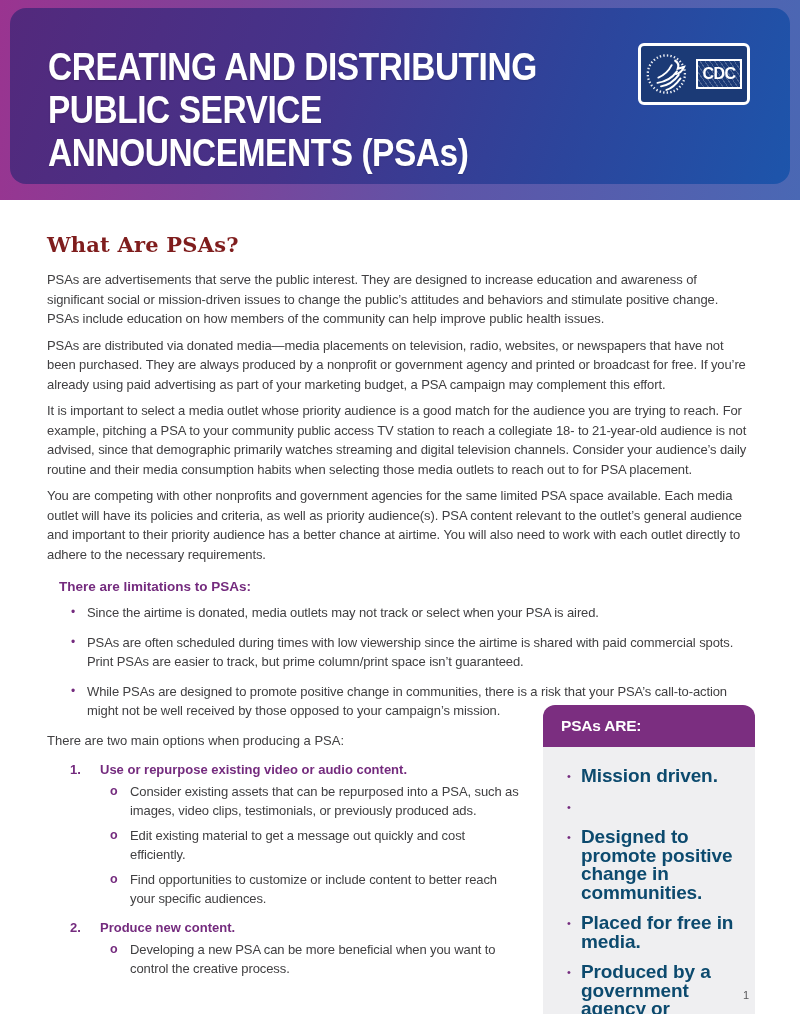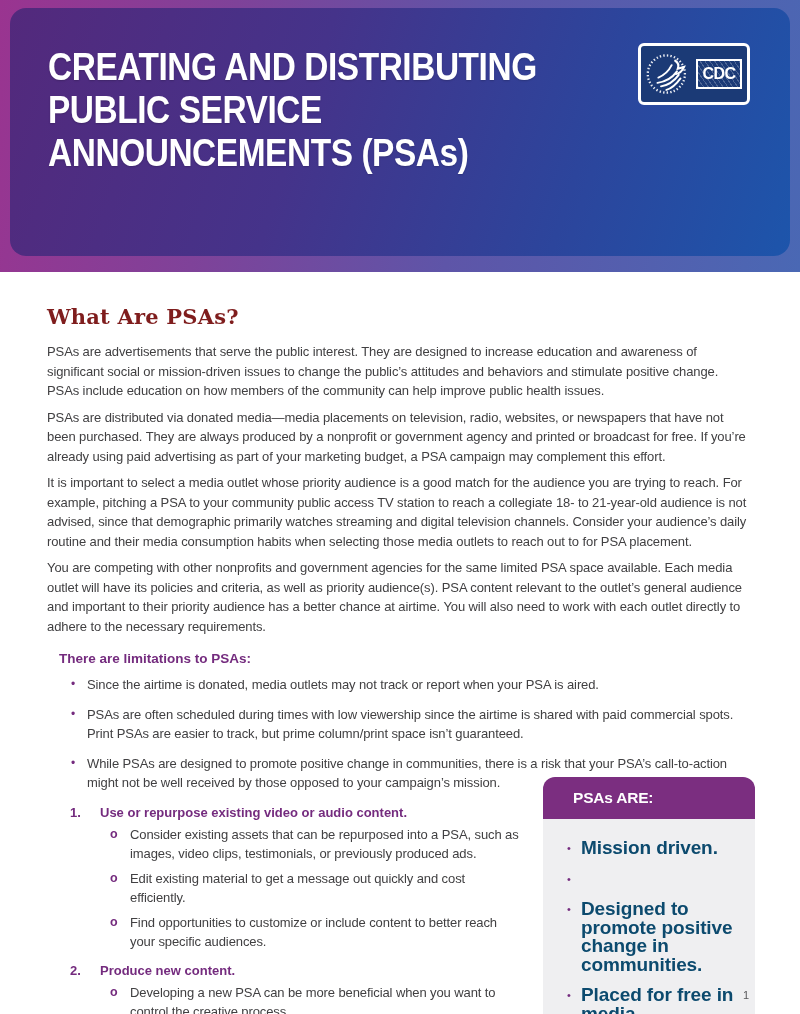--- a/index.html
+++ b/index.html
@@ -5,21 +5,21 @@
   * { margin:0; padding:0; box-sizing:border-box; }
   html,body { background:#ffffff; }
   .page {
     position:relative; width:800px; height:1014px; margin:0 auto;
     background:#ffffff; overflow:hidden;
     font-family:"Liberation Sans", sans-serif;
     color:#414042;
   }
   
   .banner {
-    position:relative; width:800px; height:272px;
+    position:relative; width:800px; height:200px;
     background:linear-gradient(100deg, #9a3490 0%, #7f4299 28%, #5e55a8 58%, #4a68b4 100%);
     padding-left:20px;
   }
   .banner-inner {
     position:absolute; left:10px; top:8px; right:10px; bottom:16px;
     border-radius:16px;
     background:linear-gradient(108deg, #53297c 0%, #45338a 38%, #2c459c 72%, #1d55ab 100%);
   }
   .title {
     position:absolute; left:38px; top:38px;
@@ -69,21 +69,21 @@
   .num-row .nlabel { color:#742b7e; font-weight:bold; font-size:13px; }
   .sub-row { display:flex; margin-bottom:6px; }
   .sub-row .sub-marker { flex:0 0 20px; margin-left:63px; color:#742b7e; font-size:12.5px; line-height:19px; font-weight:bold; }
   .sub-row .stext { flex:1; max-width:392px; font-size:13px; line-height:19px; letter-spacing:-0.1px; }
   
   .psa-aside {
     position:absolute; top:473px; right:45px; width:212px;
   }
   .psa-head {
     background:#7b2e80; border-radius:12px 12px 0 0;
-    height:42px; display:flex; align-items:center; padding-left:30px;
+    height:42px; display:flex; align-items:center; padding-left:18px;
     color:#ffffff; font-weight:bold; font-size:15.5px; letter-spacing:-0.2px;
   }
   .psa-body { background:#efeff1; padding:20px 14px 22px 14px; min-height:241px; }
   .psa-bullet { display:flex; margin-bottom:12px; }
   .psa-bullet .marker { flex:0 0 24px; text-align:center; color:#742b7e; font-size:11px; line-height:18.5px; }
   .psa-bullet .btext { flex:1; color:#0c4a6e; font-weight:bold; font-size:19px; line-height:18.5px; letter-spacing:-0.1px; }
   
   .page-footer { position:absolute; bottom:13px; right:51px; font-size:11px; color:#58585a; }
 </style>
 </head>
@@ -122,33 +122,34 @@
 
     <p class="body-p">PSAs are advertisements that serve the public interest. They are designed to increase education and awareness of significant social or mission-driven issues to change the public’s attitudes and behaviors and stimulate positive change. PSAs include education on how members of the community can help improve public health issues.</p>
     <p class="body-p">PSAs are distributed via donated media—media placements on television, radio, websites, or newspapers that have not been purchased. They are always produced by a nonprofit or government agency and printed or broadcast for free. If you’re already using paid advertising as part of your marketing budget, a PSA campaign may complement this effort.</p>
     <p class="body-p">It is important to select a media outlet whose priority audience is a good match for the audience you are trying to reach. For example, pitching a PSA to your community public access TV station to reach a collegiate 18- to 21-year-old audience is not advised, since that demographic primarily watches streaming and digital television channels. Consider your audience’s daily routine and their media consumption habits when selecting those media outlets to reach out to for PSA placement.</p>
     <p class="body-p">You are competing with other nonprofits and government agencies for the same limited PSA space available. Each media outlet will have its policies and criteria, as well as priority audience(s). PSA content relevant to the outlet’s general audience and important to their priority audience has a better chance at airtime. You will also need to work with each outlet directly to adhere to the necessary requirements.</p>
 
     <div class="limitations">
       <div class="lim-heading">There are limitations to PSAs:</div>
       <div class="bullet-row">
         <span class="marker">•</span>
-        <span class="btext">Since the airtime is donated, media outlets may not track or report when your PSA is aired.</span>
+        <span class="btext">Since the airtime is donated, media outlets may not track or select when your PSA is aired.</span>
       </div>
       <div class="bullet-row">
         <span class="marker">•</span>
         <span class="btext">PSAs are often scheduled during times with low viewership since the airtime is shared with paid commercial spots. Print PSAs are easier to track, but prime column/print space isn’t guaranteed.</span>
       </div>
       <div class="bullet-row">
         <span class="marker">•</span>
         <span class="btext">While PSAs are designed to promote positive change in communities, there is a risk that your PSA’s call-to-action might not be well received by those opposed to your campaign’s mission.</span>
       </div>
     </div>
 
     <div class="prod-left">
+      <p class="intro-p">There are two main options when producing a PSA:</p>
 
       <div class="num-row">
         <span class="num">1.</span>
         <span class="nlabel">Use or repurpose existing video or audio content.</span>
       </div>
       <div class="sub-row">
         <span class="sub-marker">o</span>
         <span class="stext">Consider existing assets that can be repurposed into a PSA, such as images, video clips, testimonials, or previously produced ads.</span>
       </div>
       <div class="sub-row">

